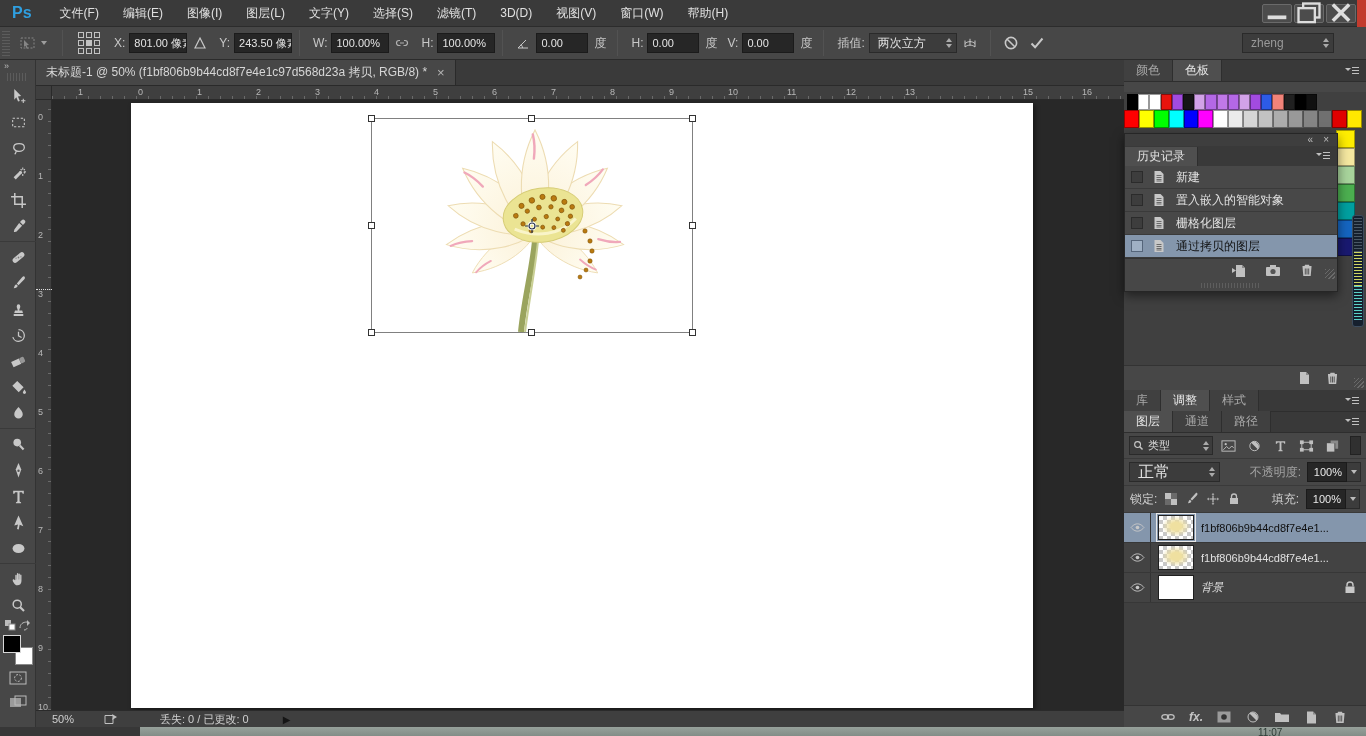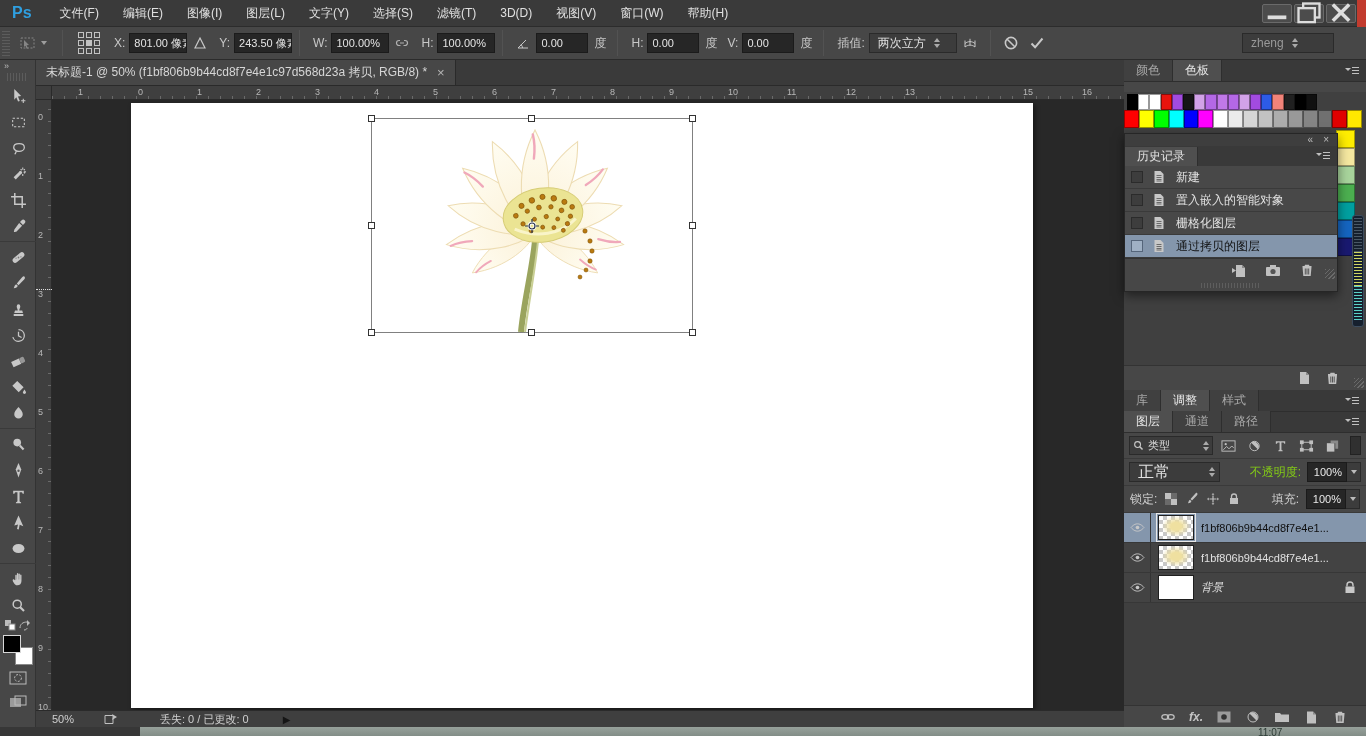--- a/index.html
+++ b/index.html
@@ -26,21 +26,21 @@
   .ob-label { margin:0 4px 0 6px; white-space:nowrap; }
   .ob-field { width:58px; height:20px; background:#262626; border:1px solid #1b1b1b; color:#e4e4e4; font-size:11px; padding:2px 4px; white-space:nowrap; overflow:hidden; line-height:15px; }
   .ob-field.small { width:52px; }
   .icon16 { width:18px; height:18px; display:inline-flex; align-items:center; justify-content:center; margin:0 4px; }
   .icon16 svg { width:16px; height:16px; }
   .dropdown { height:20px; background:#3c3c3c; border:1px solid #2a2a2a; display:flex; align-items:center; padding:0 4px 0 8px; gap:6px; color:#e0e0e0; }
   .spin { display:inline-flex; flex-direction:column; gap:2px; margin-left:2px; }
   .spin i { width:0; height:0; border-left:3px solid transparent; border-right:3px solid transparent; display:block; }
   .spin i.up { border-bottom:4px solid #aaa; }
   .spin i.dn { border-top:4px solid #aaa; }
-  .ws-dropdown { margin-left:auto; margin-right:32px; width:92px; color:#999; }
+  .ws-dropdown { margin-left:auto; margin-right:32px; width:92px; justify-content:space-between; color:#999; }
 
   
   .toolbar { position:absolute; left:0; top:60px; width:36px; height:667px; background:#474747; border-right:1px solid #333; }
   .tb-head { height:13px; color:#bbb; font-size:9px; text-align:left; padding-left:4px; line-height:13px; }
   .tb-grip { height:8px; margin:0 7px 2px; background:repeating-linear-gradient(90deg,#5c5c5c 0 1px,transparent 1px 3px); }
   .tool { width:36px; height:26px; display:flex; align-items:center; justify-content:center; }
   .tool svg { width:17px; height:17px; }
   .tool.gsep { border-top:1px solid #3a3a3a; margin-top:2px; padding-top:2px; height:29px; }
   .mini-row { display:flex; justify-content:space-between; padding:2px 5px; color:#bbb; font-size:9px; }
   .fgbg { position:relative; width:30px; height:30px; margin:2px auto 6px; }
@@ -117,21 +117,21 @@
 
   .filter-row { position:absolute; left:0; right:0; top:373px; height:26px; background:#474747; display:flex; align-items:center; gap:5px; padding:0 5px; border-bottom:1px solid #3a3a3a; }
   .kind-select { width:84px; height:19px; background:#3c3c3c; border:1px solid #2a2a2a; display:flex; align-items:center; gap:4px; padding:0 3px; font-size:11px; color:#ddd; }
   .kind-select svg { width:11px; height:11px; }
   .fbtn { width:21px; height:19px; background:#474747; display:flex; align-items:center; justify-content:center; }
   .fbtn svg { width:15px; height:14px; }
   .filter-toggle { width:11px; height:19px; background:#303030; border:1px solid #222; margin-left:2px; }
 
   .blend-row { position:absolute; left:0; right:0; top:399px; height:27px; display:flex; align-items:center; padding:0 5px; gap:6px; border-bottom:1px solid #3a3a3a; }
   .blend-select { width:126px; height:20px; justify-content:space-between; }
-  .op-label { font-size:12px; color:#84cc16; white-space:nowrap;margin-left:24px; }
+  .op-label { font-size:12px; color:#a3a3a3; white-space:nowrap;margin-left:24px; }
   .val-box { display:flex; height:20px; }
   .val-box .v { width:40px; background:#262626; border:1px solid #1b1b1b; color:#e8e8e8; font-size:11px; display:flex; align-items:center; justify-content:flex-end; padding-right:4px; }
   .val-box .b { width:14px; background:#3c3c3c; border:1px solid #2a2a2a; border-left:none; display:flex; align-items:center; justify-content:center; }
   .tri-dn { width:0; height:0; border-left:3px solid transparent; border-right:3px solid transparent; border-top:4px solid #bbb; }
 
   .lock-row { position:absolute; left:0; right:0; top:426px; height:27px; display:flex; align-items:center; padding:0 6px; gap:7px; border-bottom:1px solid #3a3a3a; font-size:12px; color:#cfcfcf; }
   .lock-row .licon { display:flex; } .lock-row svg { width:14px; height:14px; }
   .lock-fill { margin-left:auto;text-align:center; }
 
   .layers-list { position:absolute; left:0; right:0; top:453px; height:192px; background:#3f3f3f; }
@@ -256,21 +256,21 @@
     <span class="ob-label">度</span>
     <span class="vsep"></span>
     <span class="ob-label">H:</span>
     <span class="ob-field small">0.00</span>
     <span class="ob-label">度</span>
     <span class="ob-label">V:</span>
     <span class="ob-field small">0.00</span>
     <span class="ob-label">度</span>
     <span class="vsep"></span>
     <span class="ob-label">插值:</span>
-    <span class="dropdown" style="width:88px;justify-content:flex-start;">
+    <span class="dropdown" style="width:88px;justify-content:space-between;">
       <span>两次立方</span>
       <span class="spin">
           <i class="up"></i>
           <i class="dn"></i>
         </span>
     </span>
     <span class="icon16">
         <svg viewBox="0 0 16 16">
           <path fill="none" stroke="#c8c8c8" d="M3 12c3-2.5 7-2.5 10 0M3 8.5c3-2.5 7-2.5 10 0M3 12V5.5M13 12V5.5M8 10.2V3.8"></path>
         </svg>

